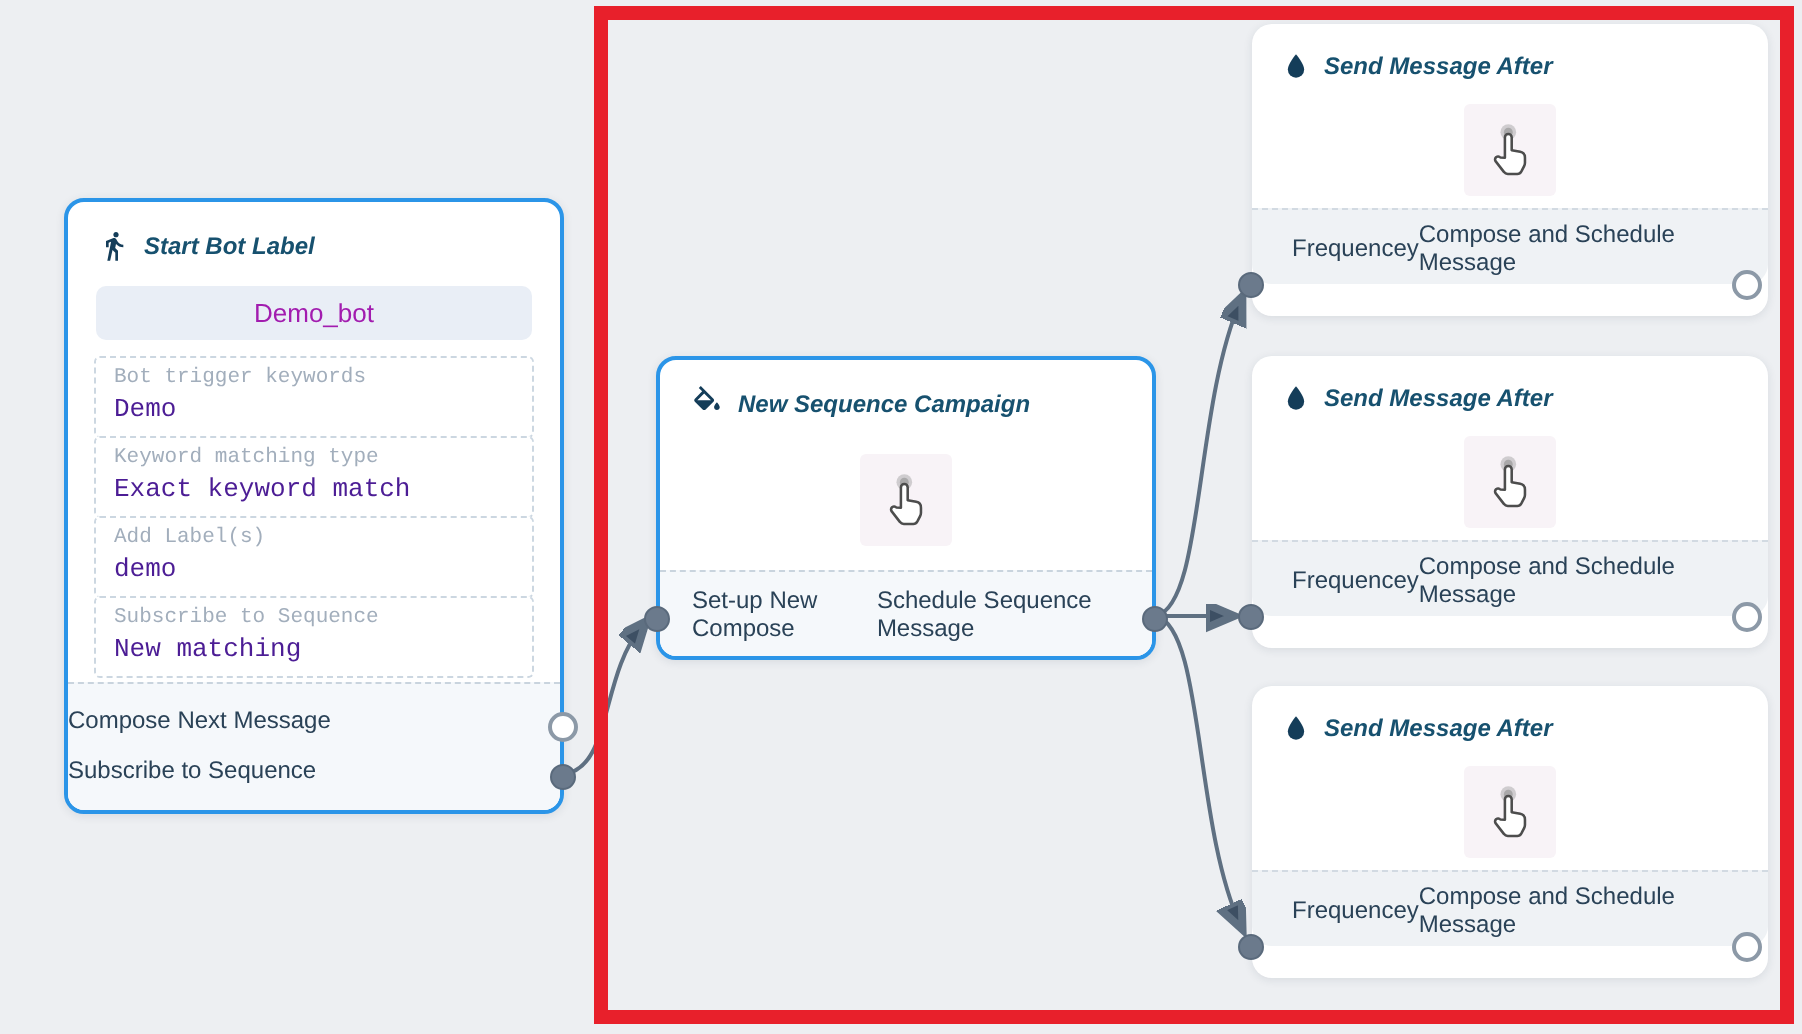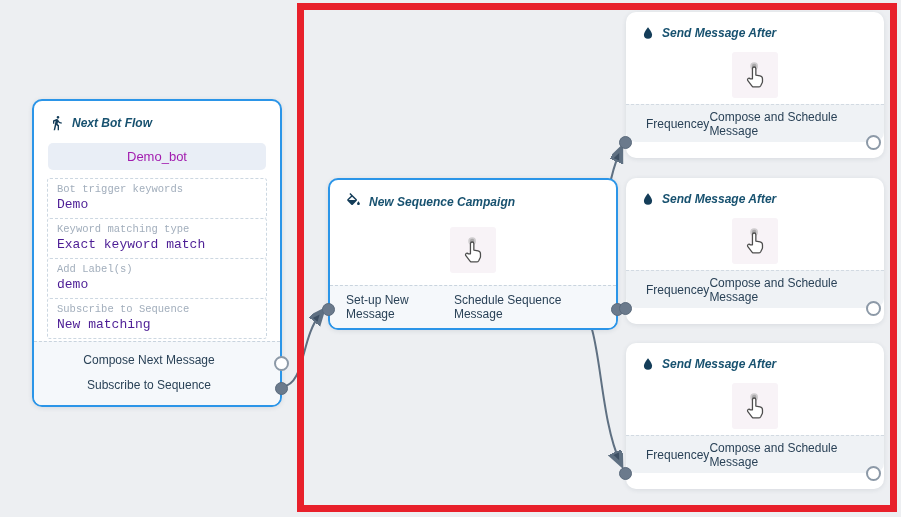--- a/index.html
+++ b/index.html
@@ -48,24 +48,24 @@
   }
   .field .f-label{font-size:10.5px;color:#a2aebc;line-height:13px;}
   .field .f-value{font-size:13px;color:#4c1d95;line-height:17px;}
   .node-footer-start{
     position:absolute;left:0;right:0;bottom:0;height:64px;
     border-top:1px dashed #c9d4de;background:#f5f8fb;
     border-radius:0 0 8px 8px;
     display:flex;flex-direction:column;justify-content:space-evenly;
     padding:2px 16px 4px 0;box-sizing:border-box;
   }
-  .out-row{font-size:12px;color:#2a4257;text-align:center;line-height:18px;}
-
-  
-  .node-campaign{left:328px;top:178px;width:290px;height:152px;}
+  .out-row{font-size:12px;color:#2a4257;text-align:left;line-height:18px;}
+
+  
+  .node-campaign{left:328px;top:178px;width:250px;height:152px;}
   .hand-wrap{display:flex;justify-content:center;align-items:center;}
   .hand-bg{width:46px;height:46px;background:#f8f3f7;border-radius:3px;
     display:flex;align-items:center;justify-content:center;}
   .node-footer-mid{
     position:absolute;left:0;right:0;bottom:0;height:43px;
     border-top:1px dashed #c9d4de;background:#f5f8fb;border-radius:0 0 8px 8px;
     display:flex;align-items:center;justify-content:space-between;
     padding:0 12px 0 16px;box-sizing:border-box;
     font-size:12px;color:#2a4257;
   }
@@ -104,21 +104,21 @@
     <path d="M578,308 C602,314 597,412 620,462" marker-end="url(#arrow)"></path>
   </svg>
 
   <div class="highlight-rect"></div>
 
   <div class="node node-start selected">
     <div class="node-header">
       <svg width="16" height="18" viewBox="0 0 24 24" fill="#143d59">
         <path d="M13.5 5.5c1.1 0 2-.9 2-2s-.9-2-2-2-2 .9-2 2 .9 2 2 2zM9.8 8.9 7 23h2.1l1.8-8 2.1 2v6h2v-7.5l-2.1-2 .6-3C14.8 12 16.8 13 19 13v-2c-1.9 0-3.5-1-4.3-2.4l-1-1.6c-.4-.6-1-1-1.7-1-.3 0-.5.1-.8.1L6 8.3V13h2V9.6l1.8-.7"></path>
       </svg>
-      <span>Next Bot Flow</span>
+      <span>Start Bot Label</span>
     </div>
     <div class="bot-btn">Demo_bot</div>
     <div class="fields">
       <div class="field">
         <div class="f-label">Bot trigger keywords</div>
         <div class="f-value">Demo</div>
       </div>
       <div class="field">
         <div class="f-label">Keyword matching type</div>
         <div class="f-value">Exact keyword match</div>
@@ -150,21 +150,21 @@
     <div class="hand-wrap" style="margin-top:8px;">
       <div class="hand-bg">
         <svg width="34" height="34" viewBox="0 0 40 40">
           <circle cx="19" cy="9.5" r="4.6" fill="#9e9e9e" opacity="0.45"></circle>
           <circle cx="19" cy="9.5" r="2.6" fill="#8a8a8a" opacity="0.55"></circle>
           <path d="M17 24.5 V12.6 c0-1.1.9-2 2-2 s2 .9 2 2 v7.5 l5 1 c1.6.3 2.8 1.7 2.8 3.4 v3 c0 .7-.2 1.4-.5 2 l-1.6 3.1 c-.5.9-1.4 1.5-2.4 1.5 h-5.6 c-.9 0-1.7-.4-2.2-1.1 l-4.9-6.3 c-.6-.8-.5-1.9.3-2.5 .7-.6 1.8-.5 2.4.2 z" fill="#fff" stroke="#4d4d4d" stroke-width="1.5" stroke-linejoin="round"></path>
         </svg>
       </div>
     </div>
     <div class="node-footer-mid">
-      <span>Set-up New Message</span>
+      <span>Set-up New Compose</span>
       <span>Schedule Sequence Message</span>
     </div>
     <div class="port filled" style="left:-8px;top:123px;"></div>
     <div class="port filled" style="right:-8px;top:123px;"></div>
   </div>
 
   <div class="node node-card card-1">
     <div class="node-header">
       <svg width="14" height="16" viewBox="0 0 24 24" fill="#143d59">
         <path d="M12 2 C12 2 5 10.2 5 15 a7 7 0 0 0 14 0 C19 10.2 12 2 12 2 Z"></path>

